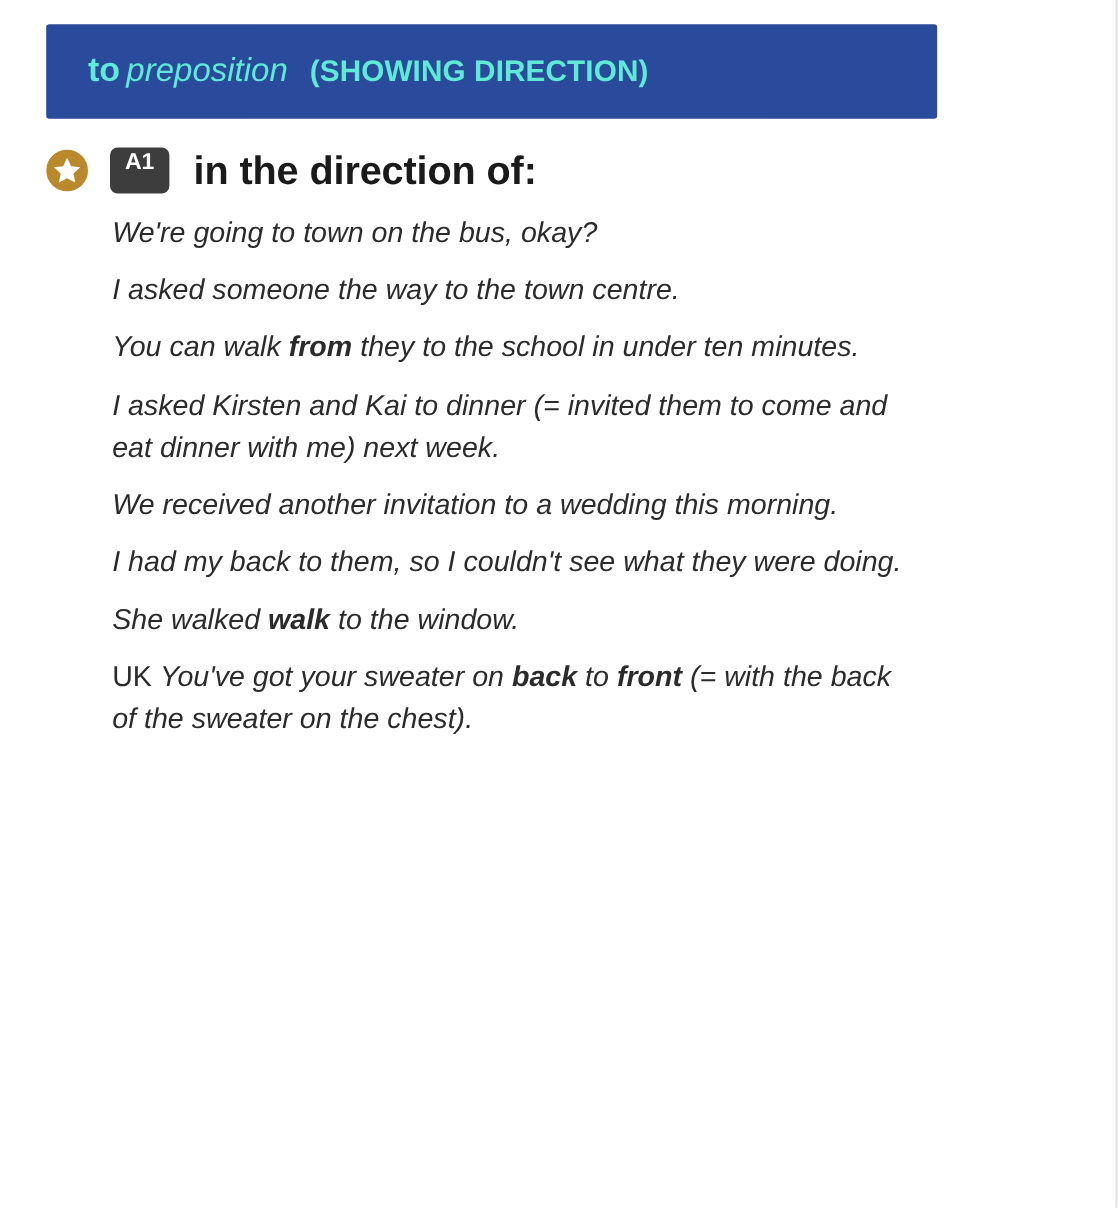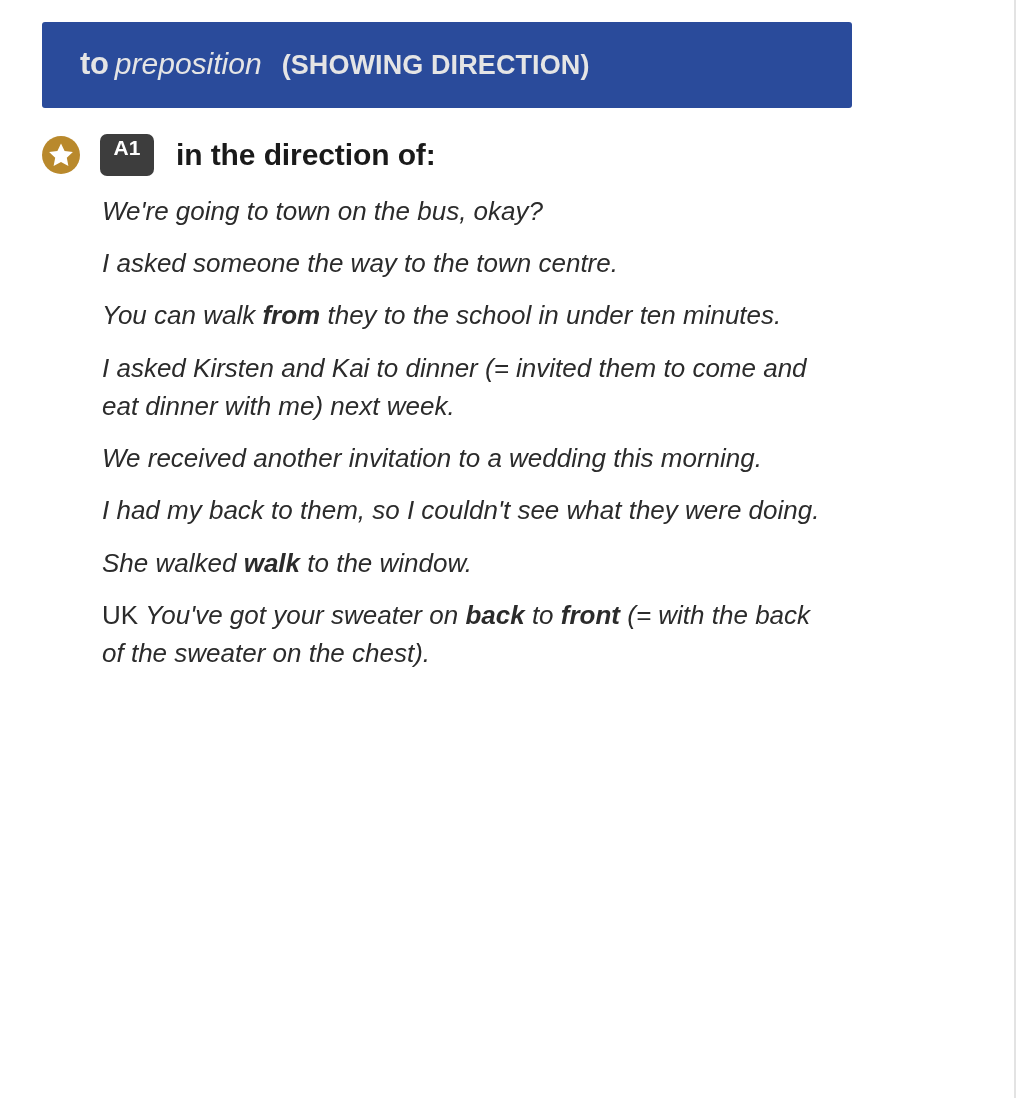--- a/index.html
+++ b/index.html
@@ -32,21 +32,21 @@
   }
   .content {
     position: absolute;
     left: 42px;
     top: 22px;
     width: 860px;
   }
   
   .entry-header {
     background: #2a4b9b;
-    color: #e5e5e5;
+    color: #5eead4;
     width: 810px;
     box-sizing: border-box;
     padding: 24px 28px 26px 38px;
     border-radius: 3px;
   }
   .entry-header .hw {
     font-size: 31px;
     font-weight: bold;
     letter-spacing: -0.2px;
   }
@@ -89,21 +89,21 @@
     color: #ffffff;
     font-size: 21px;
     font-weight: bold;
     border-radius: 7px;
     padding: 3px 10px 17px 10px;
     min-width: 34px;
     line-height: 1.05;
     margin-left: 6px;
   }
   .def {
-    font-size: 30px;
+    font-size: 36px;
     font-weight: bold;
     color: #1a1a1a;
     margin-left: 8px;
     letter-spacing: -0.1px;
   }
   .examples {
     margin-top: 16px;
     padding-left: 60px;
     width: 790px;
     box-sizing: border-box;

